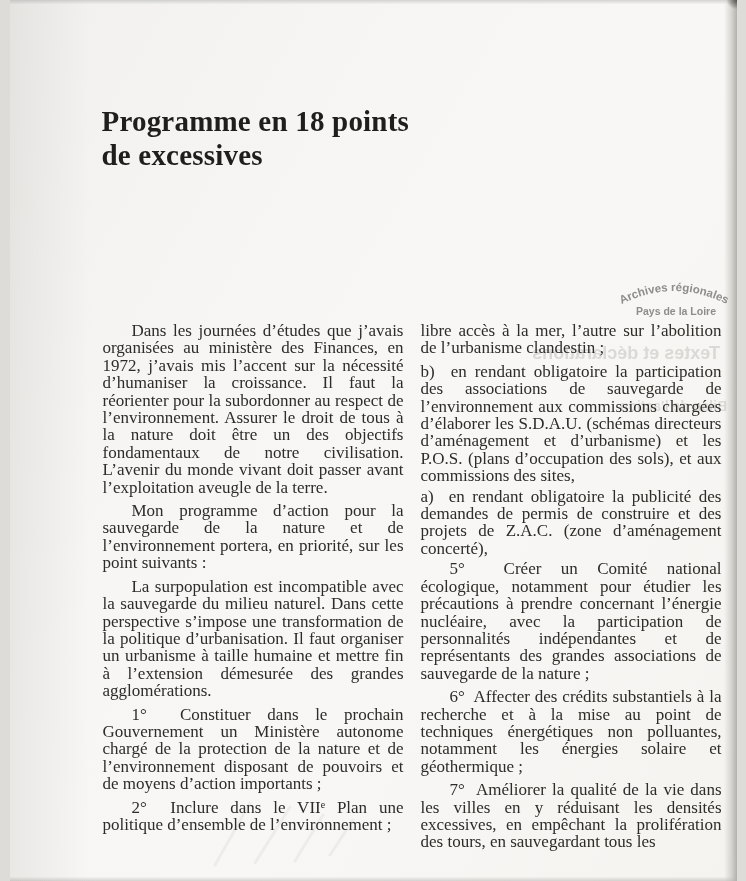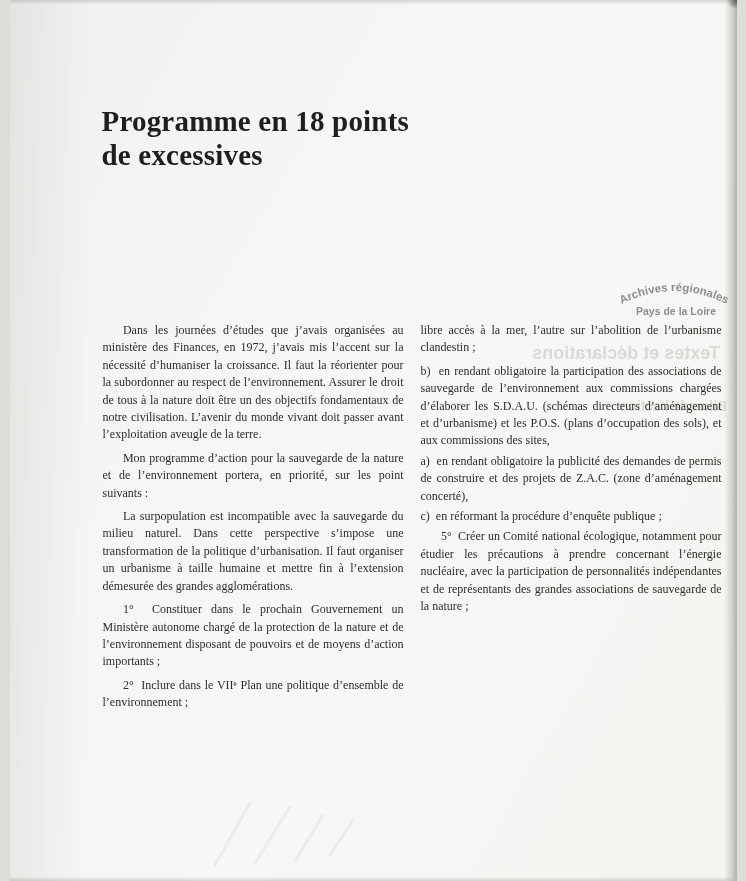--- a/index.html
+++ b/index.html
@@ -27,21 +27,21 @@
   
   .title{
     position:absolute;left:92px;top:104px;width:420px;
     font-size:29px;line-height:34px;font-weight:600;
     color:#1f1e1c;letter-spacing:0.2px;
   }
 
   
   .col{
     position:absolute;top:322px;width:301px;
-    font-size:12px;line-height:17.4px;
+    font-size:17px;line-height:17.4px;
     text-align:justify;
   }
   .col-left{left:93px;}
   .col-right{left:411px;}
   .col p{margin:0 0 6px 0;text-indent:1.7em;}
   .col p.flush{text-indent:0;margin-bottom:3px;}
   .col p.cont{text-indent:0;}
 
   
   .stamp{position:absolute;left:594px;top:270px;width:140px;height:50px;}
@@ -94,17 +94,18 @@
     <p>Mon programme d’action pour la sauvegarde de la nature et de l’environnement portera, en priorité, sur les point suivants&nbsp;:</p>
     <p>La surpopulation est incompatible avec la sauvegarde du milieu naturel. Dans cette perspective s’impose une transformation de la politique d’urbanisation. Il faut organiser un urbanisme à taille humaine et mettre fin à l’extension démesurée des grandes agglomérations.</p>
     <p>1°&nbsp; Constituer dans le prochain Gouvernement un Ministère autonome chargé de la protection de la nature et de l’environnement disposant de pouvoirs et de moyens d’action importants&nbsp;;</p>
     <p>2°&nbsp; Inclure dans le VIIᵉ Plan une politique d’ensemble de l’environnement&nbsp;;</p>
   </div>
 
   <div class="col col-right">
     <p class="cont">libre accès à la mer, l’autre sur l’abolition de l’urbanisme clandestin&nbsp;;</p>
     <p class="flush">b)&nbsp; en rendant obligatoire la participation des associations de sauvegarde de l’environnement aux commissions chargées d’élaborer les S.D.A.U. (schémas directeurs d’aménagement et d’urbanisme) et les P.O.S. (plans d’occupation des sols), et aux commissions des sites,</p>
     <p class="flush">a)&nbsp; en rendant obligatoire la publicité des demandes de permis de construire et des projets de Z.A.C. (zone d’aménagement concerté),</p>
-    <p class="flush">c)&nbsp; en réformant la procédure d’enquête publique&nbsp;;</p>
     <p>5°&nbsp; Créer un Comité national écologique, notamment pour étudier les précautions à prendre concernant l’énergie nucléaire, avec la participation de personnalités indépendantes et de représentants des grandes associations de sauvegarde de la nature&nbsp;;</p>
+    <p>6°&nbsp; Affecter des crédits substantiels à la recherche et à la mise au point de techniques énergétiques non polluantes, notamment les énergies solaire et géothermique&nbsp;;</p>
+    <p>7°&nbsp; Améliorer la qualité de la vie dans les villes en y réduisant les densités excessives, en empêchant la prolifération des tours, en sauvegardant tous les</p>
   </div>
 
 </div>
 
 </body></html>

